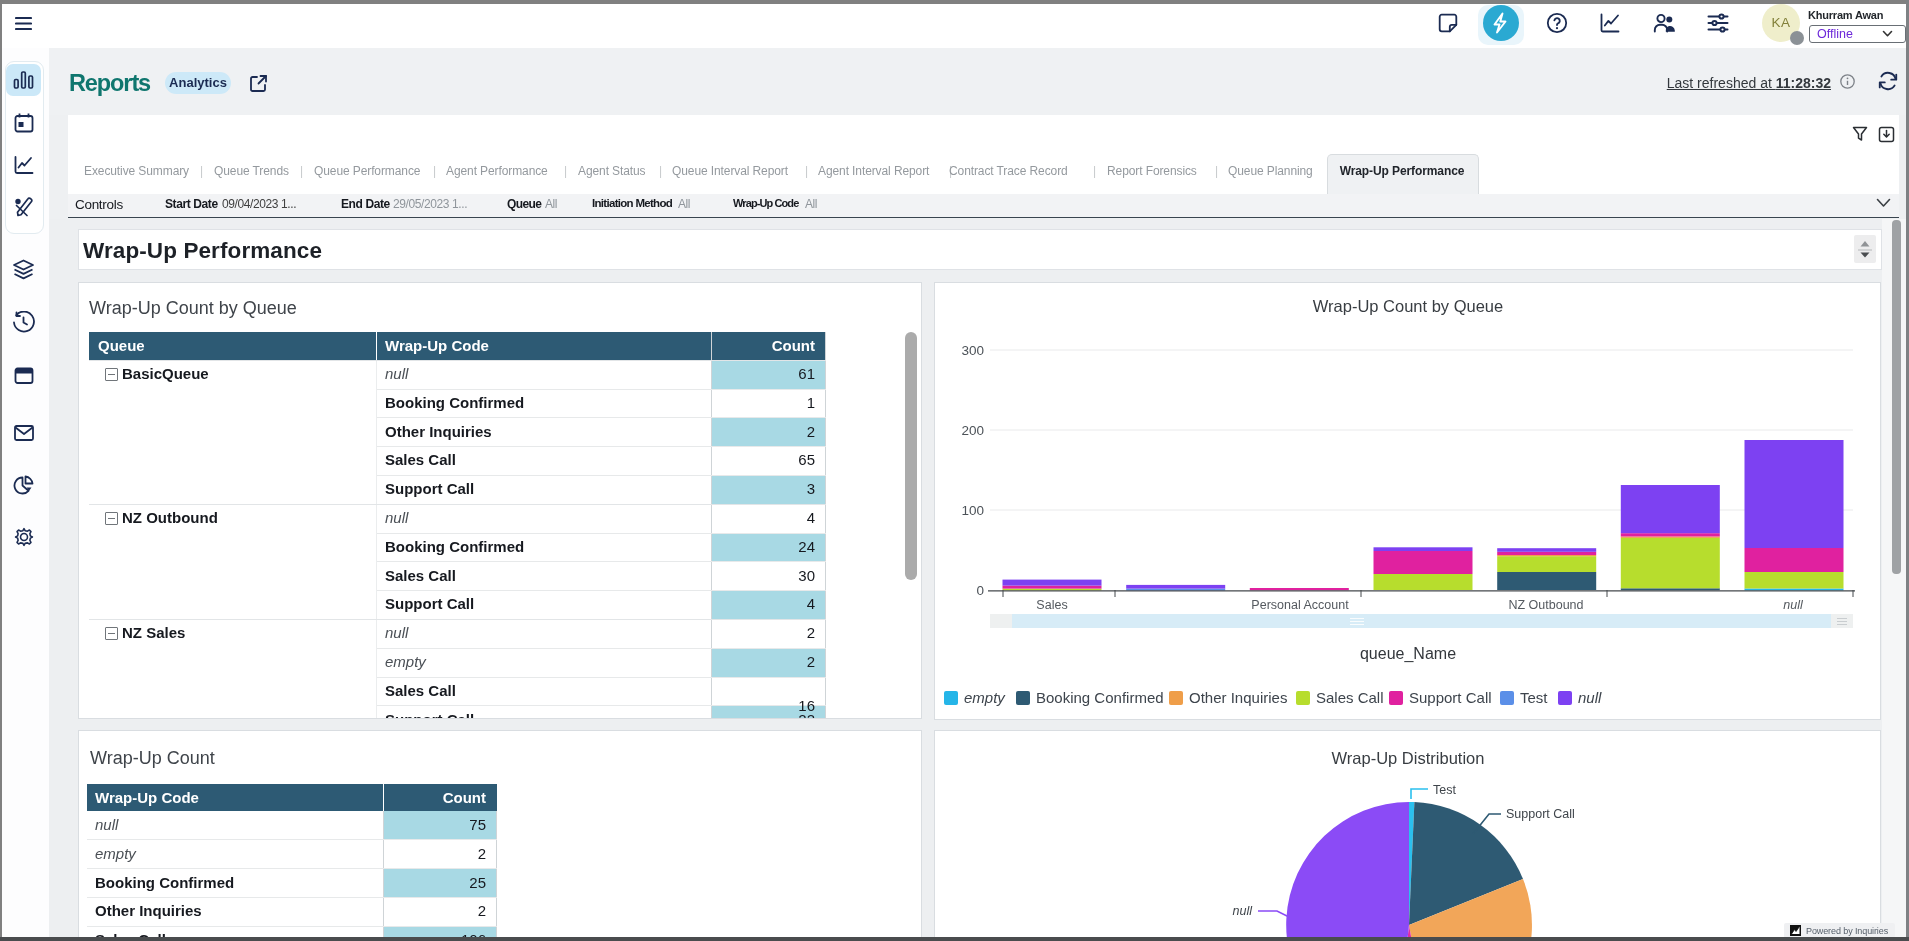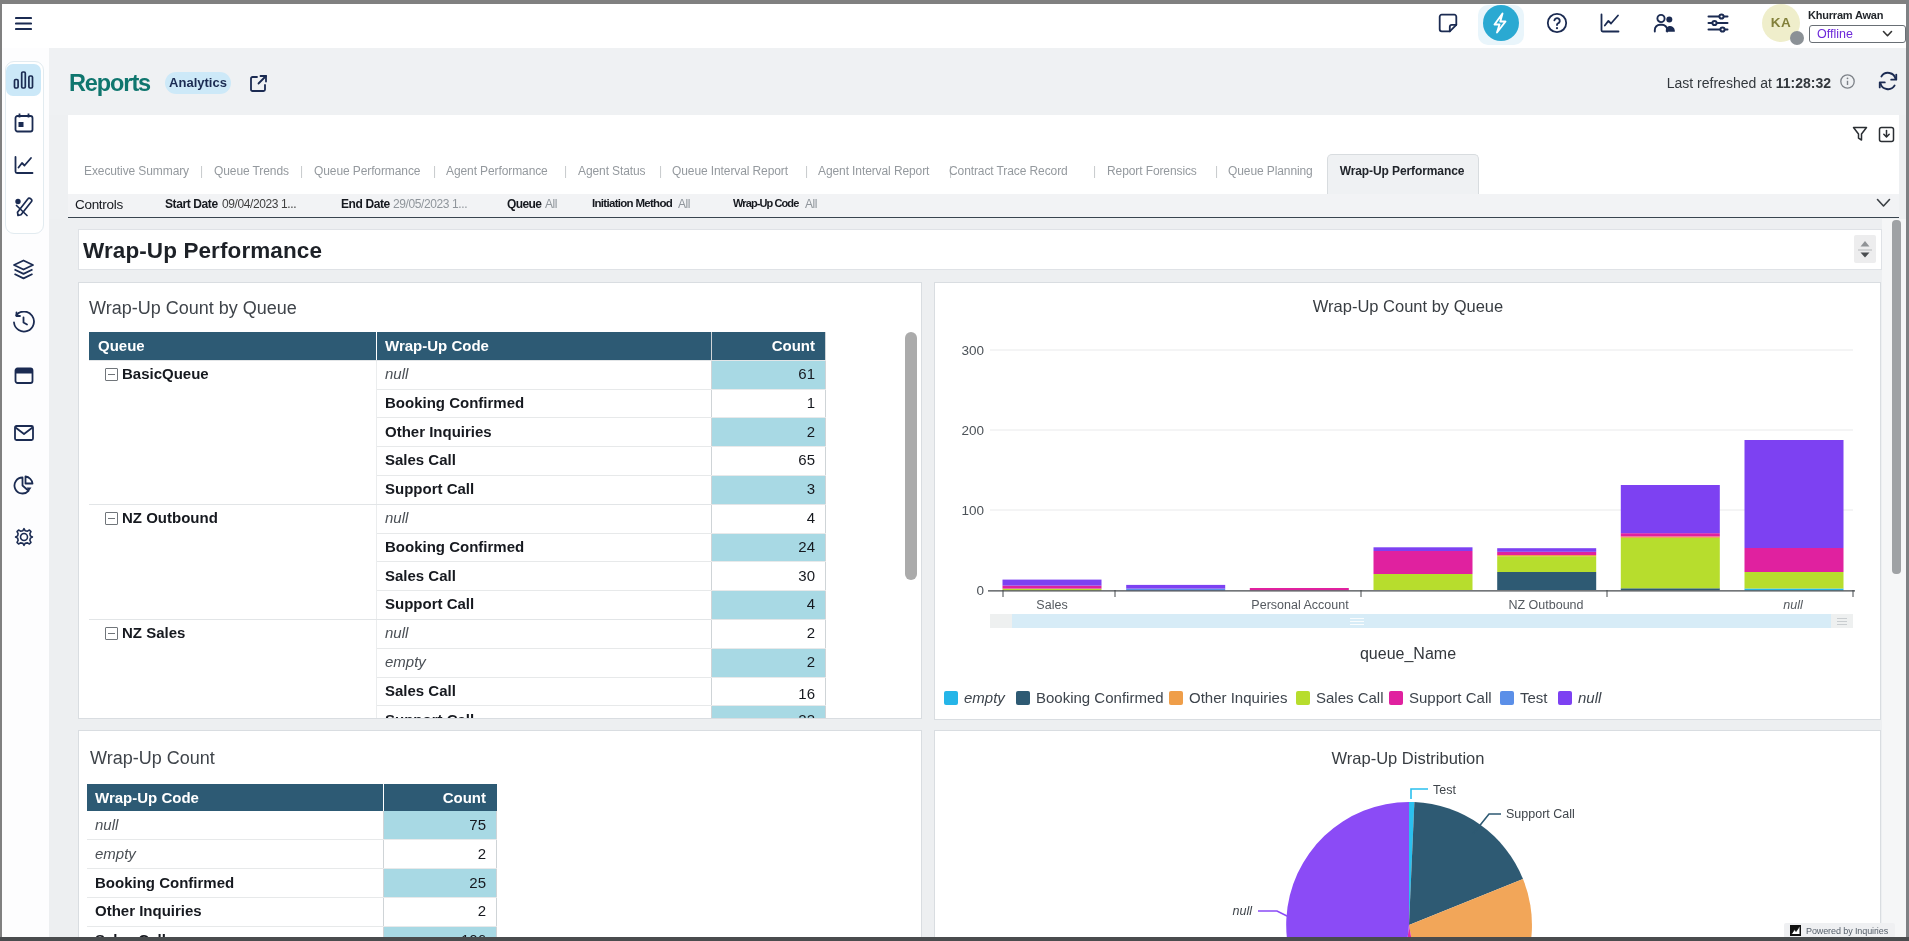--- a/index.html
+++ b/index.html
@@ -77,21 +77,21 @@
         <line x1="2.5" y1="18.5" x2="21.5" y2="18.5"></line>
       </g>
 <g fill="#fff" stroke="#1b2b52" stroke-width="2">
         <circle cx="15.5" cy="5.5" r="2.1"></circle>
         <circle cx="8.5" cy="12" r="2.1"></circle>
         <circle cx="16.5" cy="18.5" r="2.1"></circle>
       </g>
     </svg>
 
 <div class="abs" style="left:1762px;top:4px;width:38px;height:38px;border-radius:50%;background:#efeecb;"></div>
-<div class="abs" style="left:1762px;top:4px;width:38px;height:38px;border-radius:50%;color:#82803a;font-weight:bold;font-size:13.5px;text-align:center;line-height:38px;letter-spacing:.5px;">KA</div>
+<div class="abs" style="left:1762px;top:4px;width:38px;height:38px;border-radius:50%;color:#82803a;font-weight:normal;font-size:13.5px;text-align:center;line-height:38px;letter-spacing:.5px;">KA</div>
 <div class="abs" style="left:1790px;top:31px;width:14px;height:14px;border-radius:50%;background:#8b9196;"></div>
 <div class="abs" style="left:1808px;top:9px;font-size:11px;font-weight:bold;color:#23272c;letter-spacing:-0.2px;">Khurram Awan</div>
 <div class="abs" style="left:1809px;top:25px;width:95px;height:16px;border:1px solid #696f75;border-radius:3px;background:#fff;">
 <div class="abs" style="left:7px;top:1px;font-size:12.5px;color:#6d28d9;">Offline</div>
 <svg class="abs" style="left:72px;top:4px;" width="11" height="8" viewBox="0 0 11 8">
         <path d="M1.5 1.5 L5.5 5.7 L9.5 1.5" stroke="#333" stroke-width="1.6" fill="none" stroke-linecap="round" stroke-linejoin="round"></path>
       </svg>
 </div>
 
 <div class="abs" style="left:2px;top:48px;width:47px;height:893px;background:#fdfdfe;"></div>
@@ -168,21 +168,21 @@
 
 <div class="abs" style="left:49px;top:48px;width:1860px;height:67px;background:#eff1f3;"></div>
 <div class="abs" style="left:69px;top:70px;font-size:23.5px;font-weight:bold;color:#0f766e;letter-spacing:-1.1px;">Reports</div>
 <div class="abs" style="left:165px;top:72px;width:66px;height:22px;background:#cde9f8;border-radius:11px;text-align:center;line-height:22px;font-size:13px;font-weight:bold;color:#1b2b52;">Analytics</div>
 <svg class="abs ic" style="left:249px;top:74px;" width="19" height="19" viewBox="0 0 19 19" stroke-width="2">
 <path d="M16 11 v4.5 a1.5 1.5 0 0 1 -1.5 1.5 h-11 a1.5 1.5 0 0 1 -1.5 -1.5 v-11 A1.5 1.5 0 0 1 3.5 3 H8"></path>
 <path d="M11.5 2 H17 V7.5"></path>
       <path d="M17 2 L9.5 9.5"></path>
     </svg>
 
-<div class="abs" style="right:78px;top:75px;font-size:14px;color:#33383d;">Last refreshed at <b>11:28:32</b></div>
+<div class="abs" style="right:78px;top:75px;font-size:14px;color:#33383d;text-decoration:underline;">Last refreshed at <b>11:28:32</b></div>
 <svg class="abs" style="left:1840px;top:74px;" width="15" height="15" viewBox="0 0 15 15">
 <circle cx="7.5" cy="7.5" r="6.7" fill="none" stroke="#7d8288" stroke-width="1.3"></circle>
 <line x1="7.5" y1="6.8" x2="7.5" y2="11" stroke="#7d8288" stroke-width="1.4"></line>
 <circle cx="7.5" cy="4.3" r="0.9" fill="#7d8288"></circle>
     </svg>
 <svg class="abs" style="left:1877px;top:70px;" width="22" height="22" viewBox="0 0 24 24">
 <g fill="none" stroke="#1b2b52" stroke-width="2" stroke-linecap="round" stroke-linejoin="round">
 <path d="M21 5 v5.5 h-5.5"></path>
 <path d="M3 19 v-5.5 h5.5"></path>
 <path d="M20.3 10 a8.5 8.5 0 0 0 -15.5 -3"></path>
@@ -316,21 +316,21 @@
       <div class="abs cnt" style="top:254.8px;">24</div>
 <div class="abs bb" style="left:306px;top:283.6px;">Sales Call</div>
       <div class="abs cnt" style="top:283.6px;">30</div>
 <div class="abs bb" style="left:306px;top:312.4px;">Support Call</div>
       <div class="abs cnt" style="top:312.4px;">4</div>
 <div class="abs it" style="left:306px;top:341.2px;">null</div>
       <div class="abs cnt" style="top:341.2px;">2</div>
 <div class="abs it" style="left:306px;top:370px;">empty</div>
       <div class="abs cnt" style="top:370px;">2</div>
 <div class="abs bb" style="left:306px;top:398.8px;">Sales Call</div>
-      <div class="abs cnt" style="top:402px;">16</div>
+      <div class="abs cnt" style="top:414px;">16</div>
 <div class="abs bb" style="left:306px;top:427.6px;">Support Call</div>
       <div class="abs cnt" style="top:427.6px;">22</div>
 
 <div class="abs" style="left:826px;top:49px;width:12px;height:248px;background:#ababab;border-radius:6px;"></div>
 </div>
 
 <div class="abs" style="left:934px;top:282px;width:947px;height:438px;background:#fff;border:1px solid #d9dde1;box-sizing:border-box;"></div>
 <svg class="abs" style="left:935px;top:283px;" width="957" height="436" viewBox="935 283 957 436" font-family="Liberation Sans, sans-serif">
 <text x="1408" y="312" text-anchor="middle" font-size="16.5" fill="#383d42">Wrap-Up Count by Queue</text>
 <g stroke="#e9eaeb" stroke-width="1">

